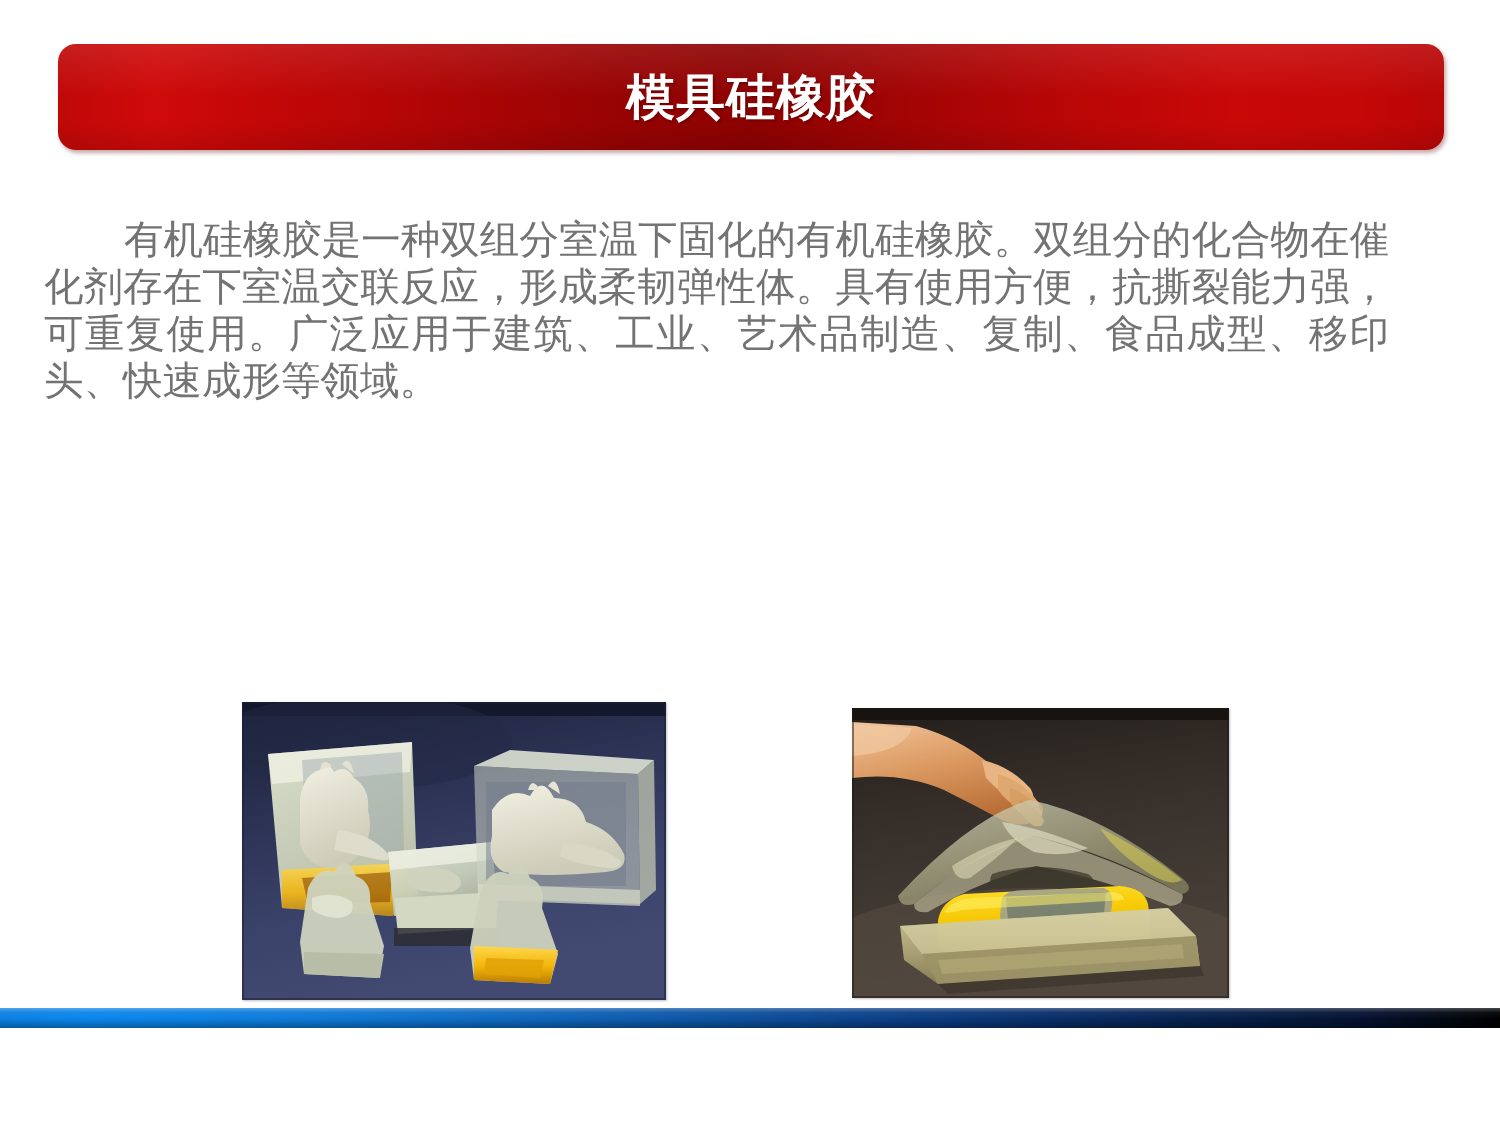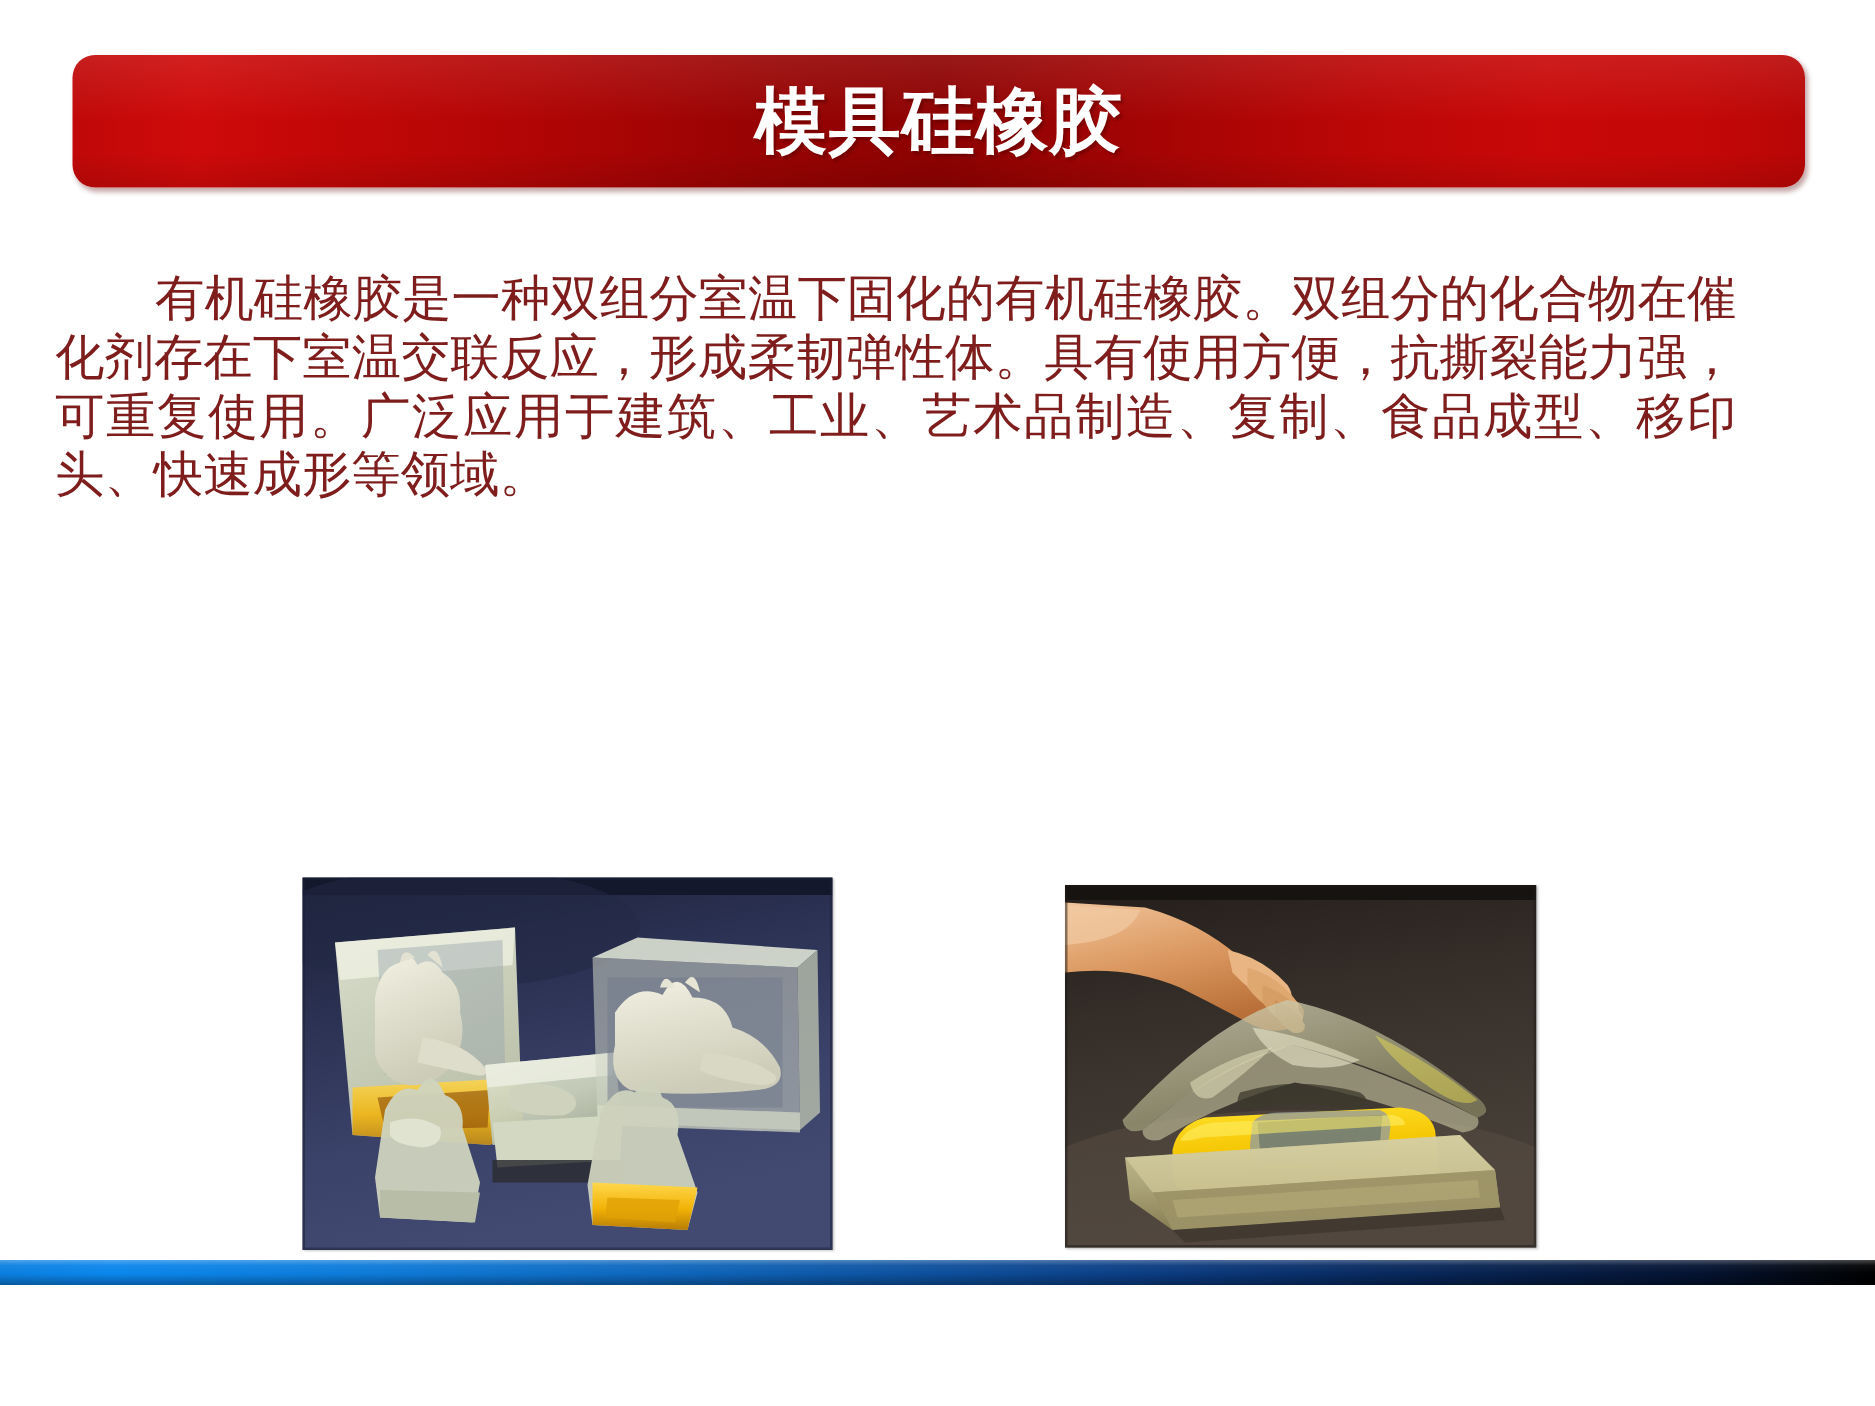--- a/index.html
+++ b/index.html
@@ -56,37 +56,37 @@
     position: absolute;
     left: 0; right: 0; bottom: 0;
     height: 26%;
     background: linear-gradient(to top, rgba(0,0,0,0.10), rgba(0,0,0,0));
     pointer-events: none;
   }
   #title-text {
     position: relative;
     z-index: 2;
     color: #ffffff;
-    font-size: 58px;
+    font-size: 49px;
     font-weight: bold;
     letter-spacing: 1px;
     line-height: 1;
     text-shadow: 2px 2px 2px rgba(80,0,0,0.45);
     white-space: nowrap;
   }
 
   
   #body-copy {
     position: absolute;
     left: 44px;
     top: 216px;
     width: 1345px;
   }
   .para {
-    color: #7f1d1d;
+    color: #737373;
     font-size: 39.5px;
     line-height: 47px;
     text-align: justify;
     text-justify: inter-character;
     margin: 0;
     font-weight: normal;
     letter-spacing: 0px;
   }
   .para + .para {
     margin-top: 48px;

